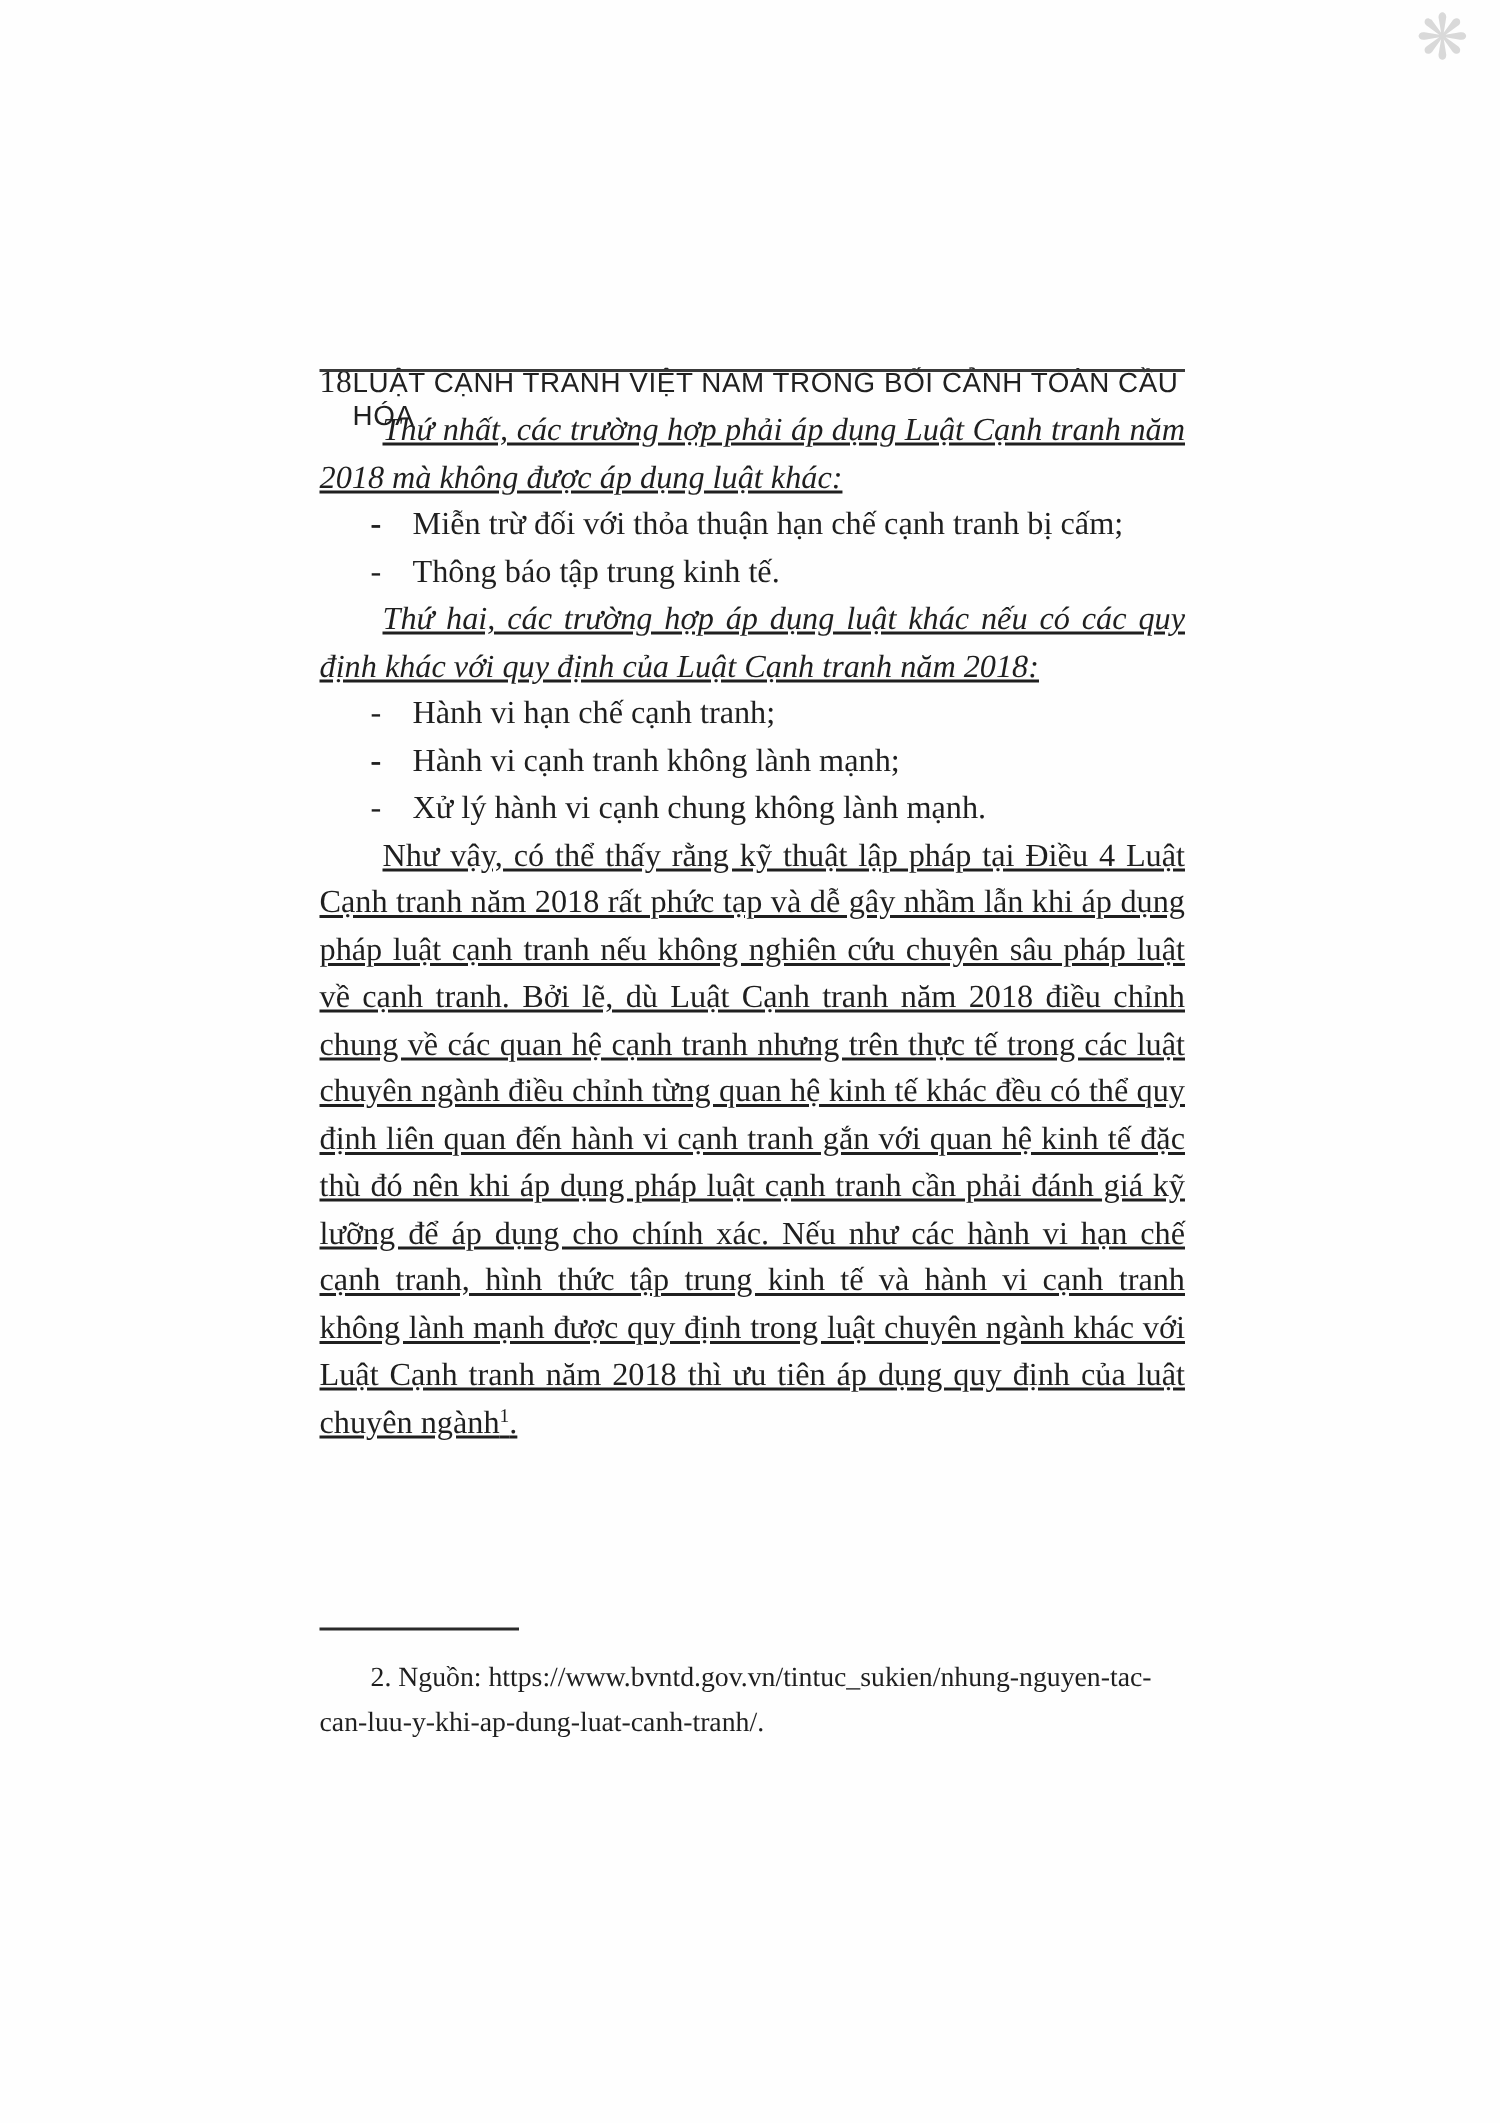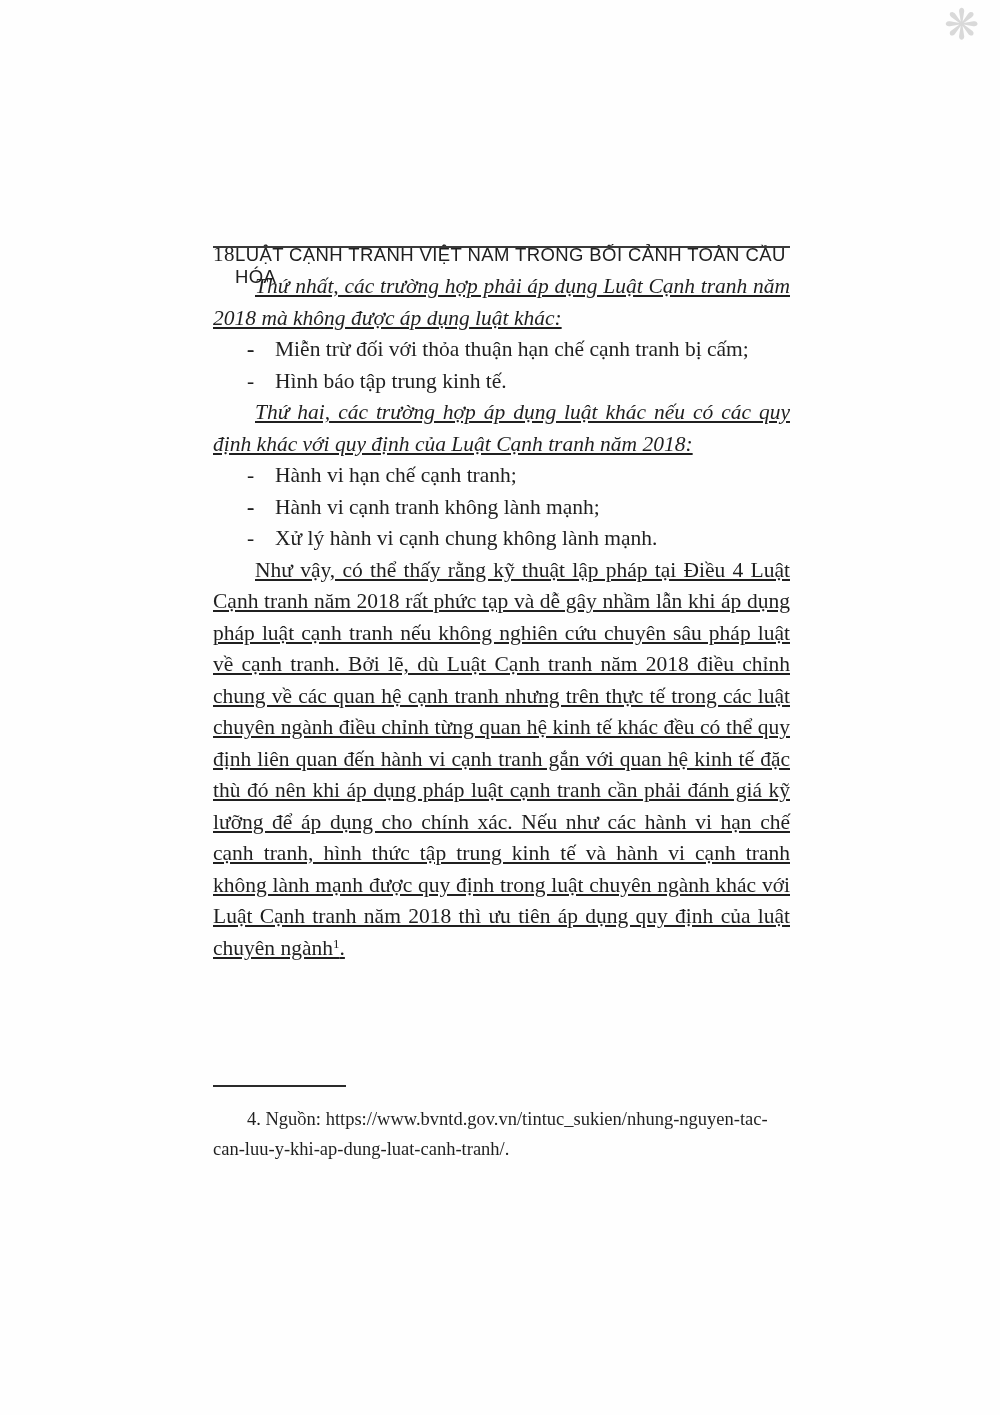--- a/index.html
+++ b/index.html
@@ -125,21 +125,21 @@
   <div class="list">
     <div class="li">
       <span class="dash">-</span>
     </div>
     <div class="li">
       <span class="dash">-</span>
       <span>Miễn trừ đối với thỏa thuận hạn chế cạnh tranh bị cấm;</span>
     </div>
     <div class="li">
       <span class="dash">-</span>
-      <span>Hình báo tập trung kinh tế.</span>
+      <span>Thông báo tập trung kinh tế.</span>
     </div>
   </div>
 
   <p class="ital indent">Thứ hai, các trường hợp áp dụng luật khác nếu có các quy định khác với quy định của Luật Cạnh tranh năm 2018:</p>
 
   <div class="list">
     <div class="li">
       <span class="dash">-</span>
       <span>Hành vi hạn chế cạnh tranh;</span>
     </div>
@@ -154,14 +154,14 @@
       <span class="dash">-</span>
       <span>Xử lý hành vi cạnh chung không lành mạnh.</span>
     </div>
   </div>
 
   <p class="indent"><span>Như vậy, có thể thấy rằng kỹ thuật lập pháp tại Điều 4 Luật Cạnh tranh năm 2018 rất phức tạp và dễ gây nhầm lẫn khi áp dụng pháp luật cạnh tranh nếu không nghiên cứu chuyên sâu pháp luật về cạnh tranh. Bởi lẽ, dù Luật Cạnh tranh năm 2018 điều chỉnh chung về các quan hệ cạnh tranh nhưng trên thực tế trong các luật chuyên ngành điều chỉnh từng quan hệ kinh tế khác đều có thể quy định liên quan đến hành vi cạnh tranh gắn với quan hệ kinh tế đặc thù đó nên khi áp dụng pháp luật cạnh tranh cần phải đánh giá kỹ lưỡng để áp dụng cho chính xác. Nếu như các hành vi hạn chế cạnh tranh, hình thức tập trung kinh tế và hành vi cạnh tranh không lành mạnh được quy định trong luật chuyên ngành khác với Luật Cạnh tranh năm 2018 thì ưu tiên áp dụng quy định của luật chuyên ngành</span><sup class="fnref">1</sup><span>.</span></p>
 </main>
 
 <footer class="footnote">
   <div class="fn-rule"></div>
-  <p class="fn-text">4. Nguồn: https://www.bvntd.gov.vn/tintuc_sukien/nhung-nguyen-tac-can-luu-y-khi-ap-dung-luat-canh-tranh/.</p>
+  <p class="fn-text">2. Nguồn: https://www.bvntd.gov.vn/tintuc_sukien/nhung-nguyen-tac-can-luu-y-khi-ap-dung-luat-canh-tranh/.</p>
 </footer>
 
 </body></html>

